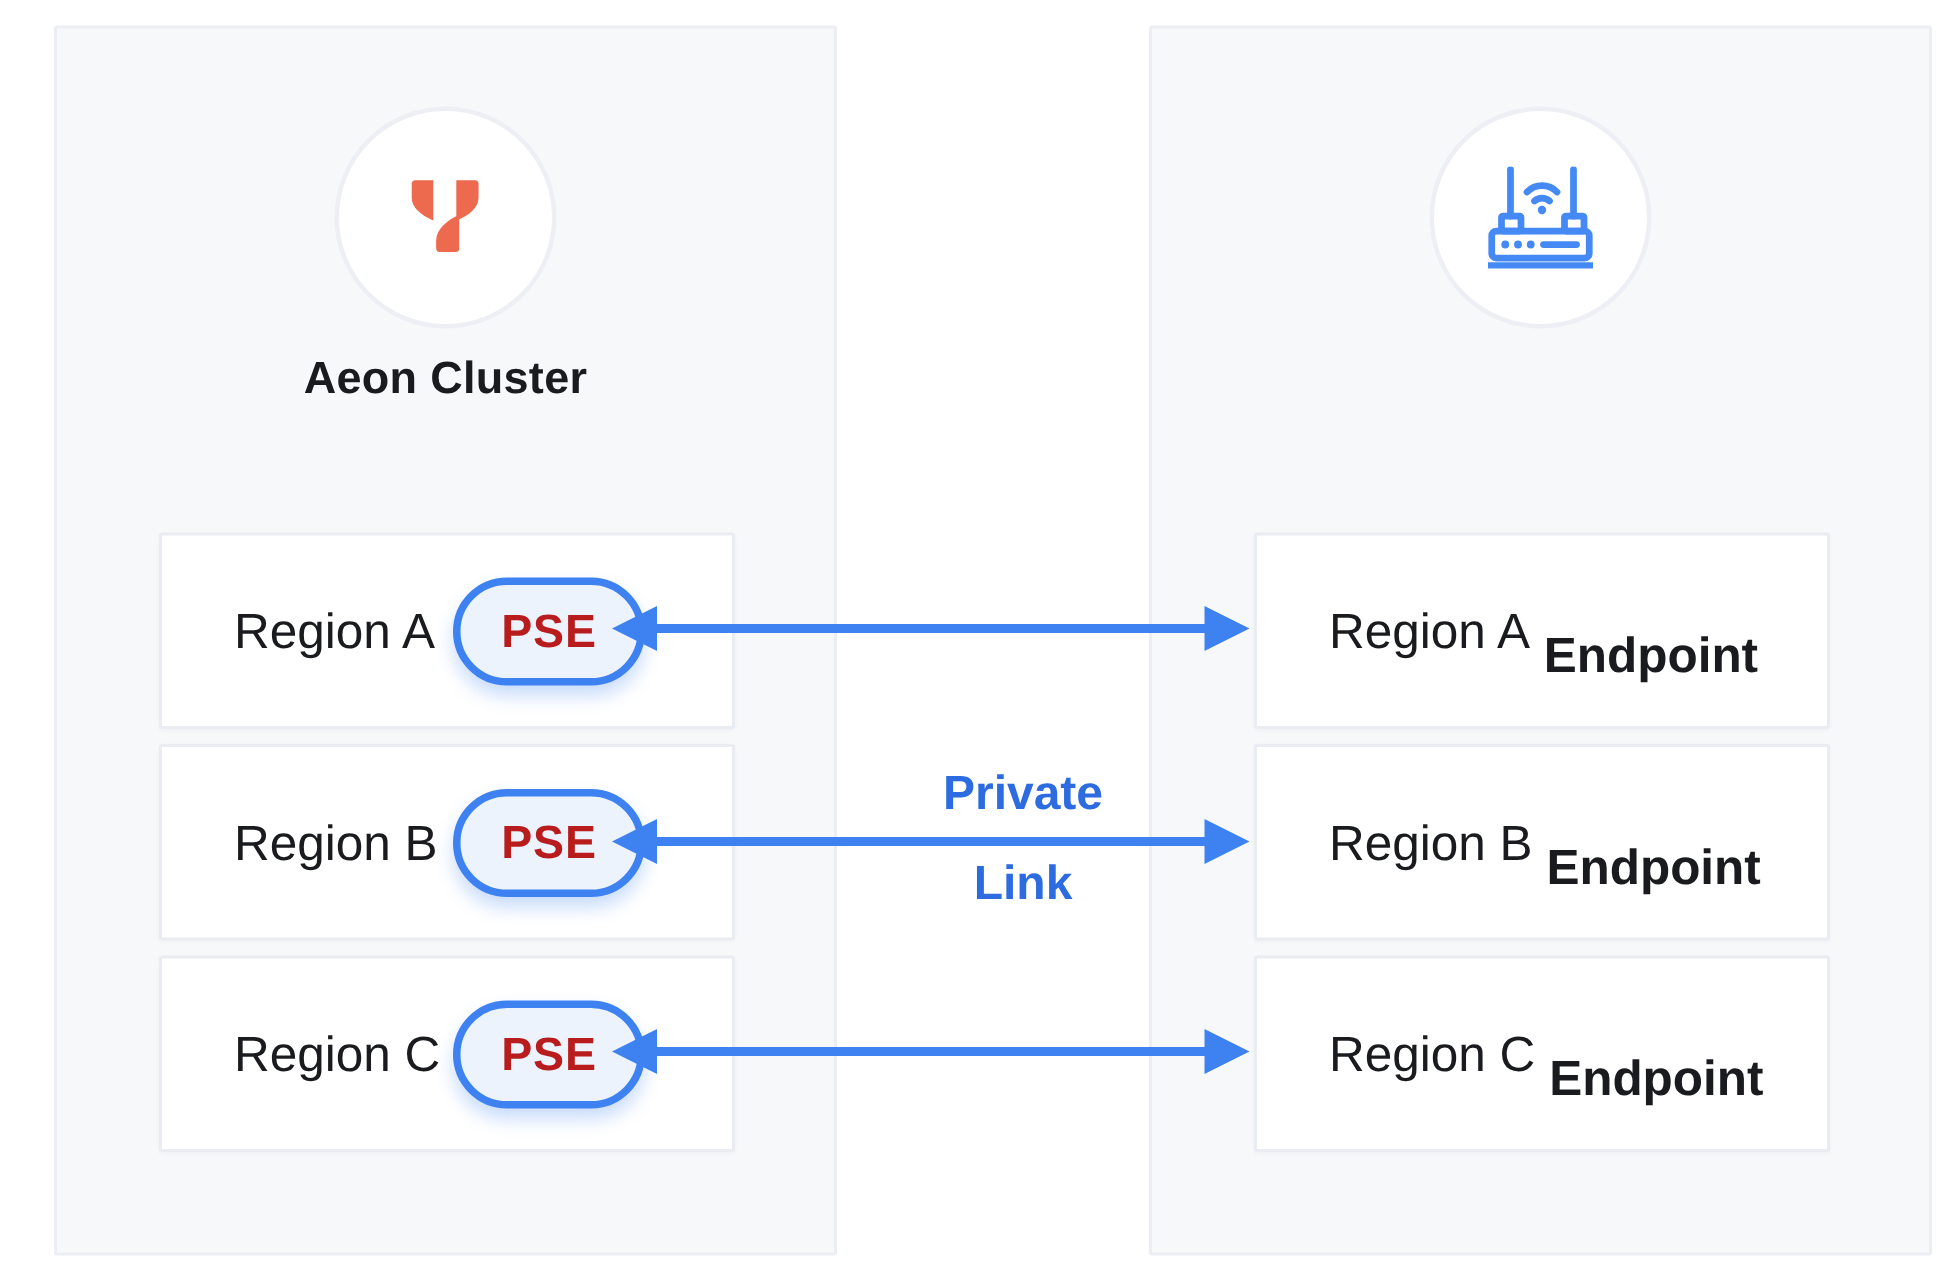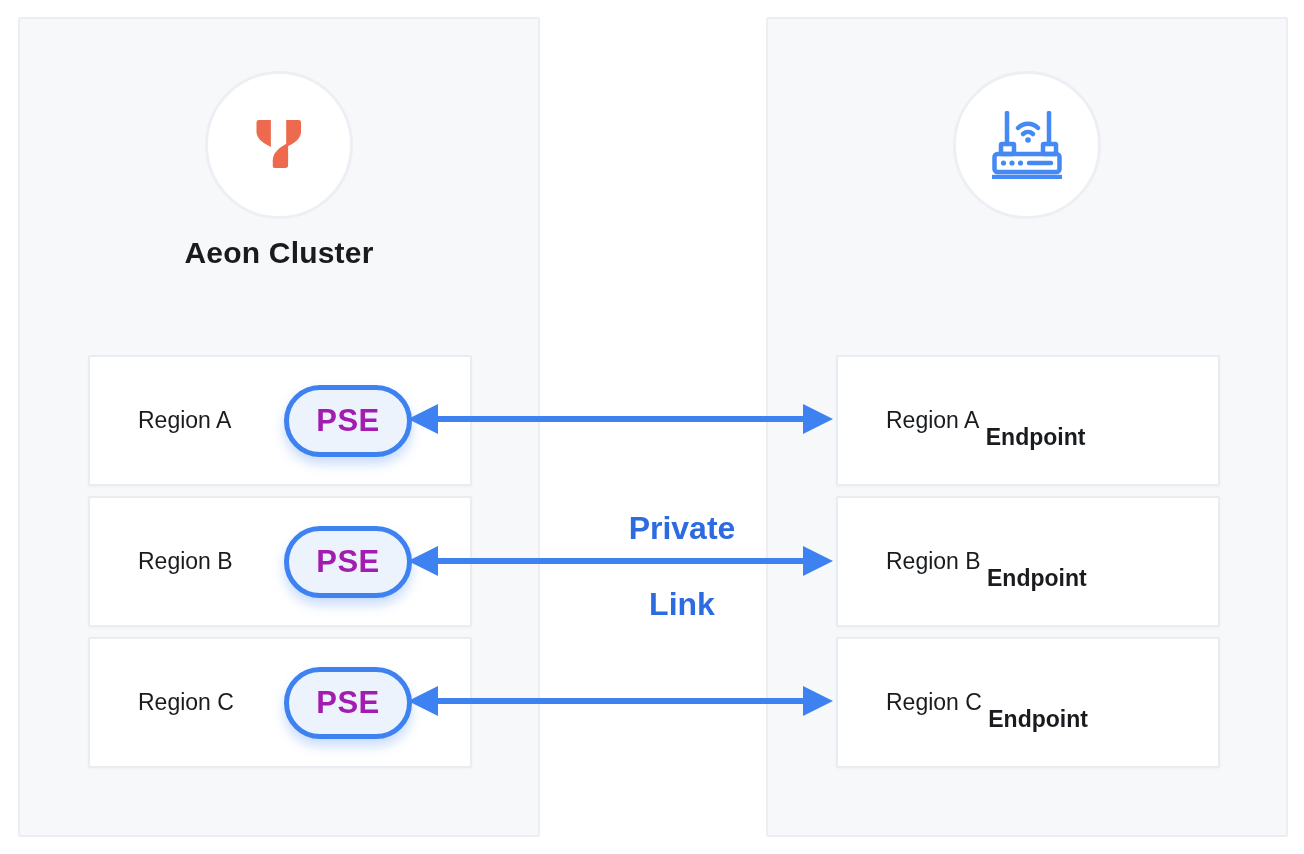--- a/index.html
+++ b/index.html
@@ -18,62 +18,62 @@
     position:relative;width:1304px;height:854px;background:#ffffff;
     font-family:"Liberation Sans","DejaVu Sans",sans-serif;color:var(--text-dark);
     overflow:hidden;
   }
   .panel{
     position:absolute;top:17px;width:522px;height:820px;
     background:var(--panel-bg);
     border:2px solid var(--panel-border);
     border-radius:2px;box-sizing:border-box;
   }
-  .panel.left{left:18px;}
+  .panel.left{left:36px;}
   .panel.right{left:766px;}
   .icon-circle{
     position:absolute;top:52px;left:185px;width:148px;height:148px;
     background:#ffffff;border:3px solid #EDEFF4;border-radius:50%;
     box-sizing:border-box;display:flex;align-items:center;justify-content:center;
   }
   .panel-title{
     position:absolute;top:216px;left:0;width:100%;margin:0;
     text-align:center;font-size:30px;font-weight:700;letter-spacing:.2px;
     color:var(--text-dark);line-height:36px;
   }
   .row-box{
     position:absolute;left:68px;width:384px;height:131px;
     background:#ffffff;border:2px solid var(--box-border);border-radius:2px;
     box-sizing:border-box;box-shadow:0 1px 3px rgba(20,30,60,0.03);
   }
   .row-a{top:336px;} .row-b{top:477px;} .row-c{top:618px;}
   .region-label{
     position:absolute;left:48px;top:0;height:100%;
     display:flex;align-items:center;
-    font-size:23px;font-weight:400;color:var(--text-dark);white-space:nowrap;
+    font-size:33px;font-weight:400;color:var(--text-dark);white-space:nowrap;
   }
   .pse-pill{
     position:absolute;right:58px;top:50%;transform:translateY(-50%);
     width:128px;height:72px;box-sizing:border-box;
     background:var(--pill-fill);
     border:5px solid var(--arrow-blue);border-radius:36px;
     display:flex;align-items:center;justify-content:center;
-    font-size:31px;font-weight:700;color:#a21caf;letter-spacing:.5px;
+    font-size:31px;font-weight:700;color:#b91c1c;letter-spacing:.5px;
     box-shadow:0 7px 12px rgba(61,130,240,0.28);
   }
   .endpoint-text b{font-weight:700;margin-top:33px;}
   .arrows{position:absolute;left:0;top:0;width:1304px;height:854px;pointer-events:none;}
   .arrows line{stroke:var(--arrow-blue);stroke-width:6;}
   .arrows polygon{fill:var(--arrow-blue);}
   .link-line{
     position:absolute;left:540px;width:226px;text-align:center;
     font-size:32px;font-weight:700;color:var(--label-blue);line-height:36px;margin-left:29px;
   }
   .link-line.one{top:510px;}
-  .link-line.two{top:586px;}
+  .link-line.two{top:570px;}
   .aeon-logo{width:46px;height:50px;}
   .aeon-logo path{fill:var(--logo-coral);}
   .router-icon .st{stroke:var(--router-blue);fill:none;stroke-width:4.5;stroke-linecap:round;}
   .router-icon .fl{fill:var(--router-blue);stroke:none;}
 </style>
 </head>
 <body>
 
 <div class="canvas">
 

